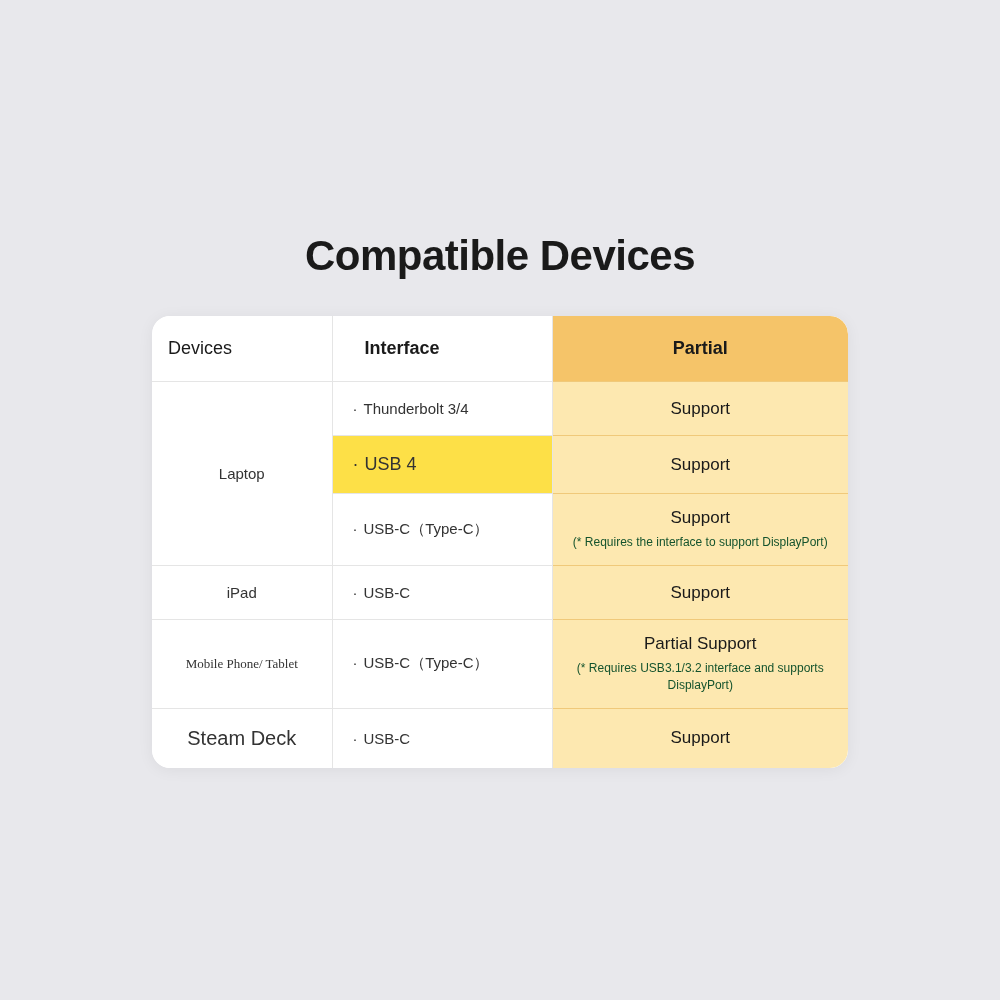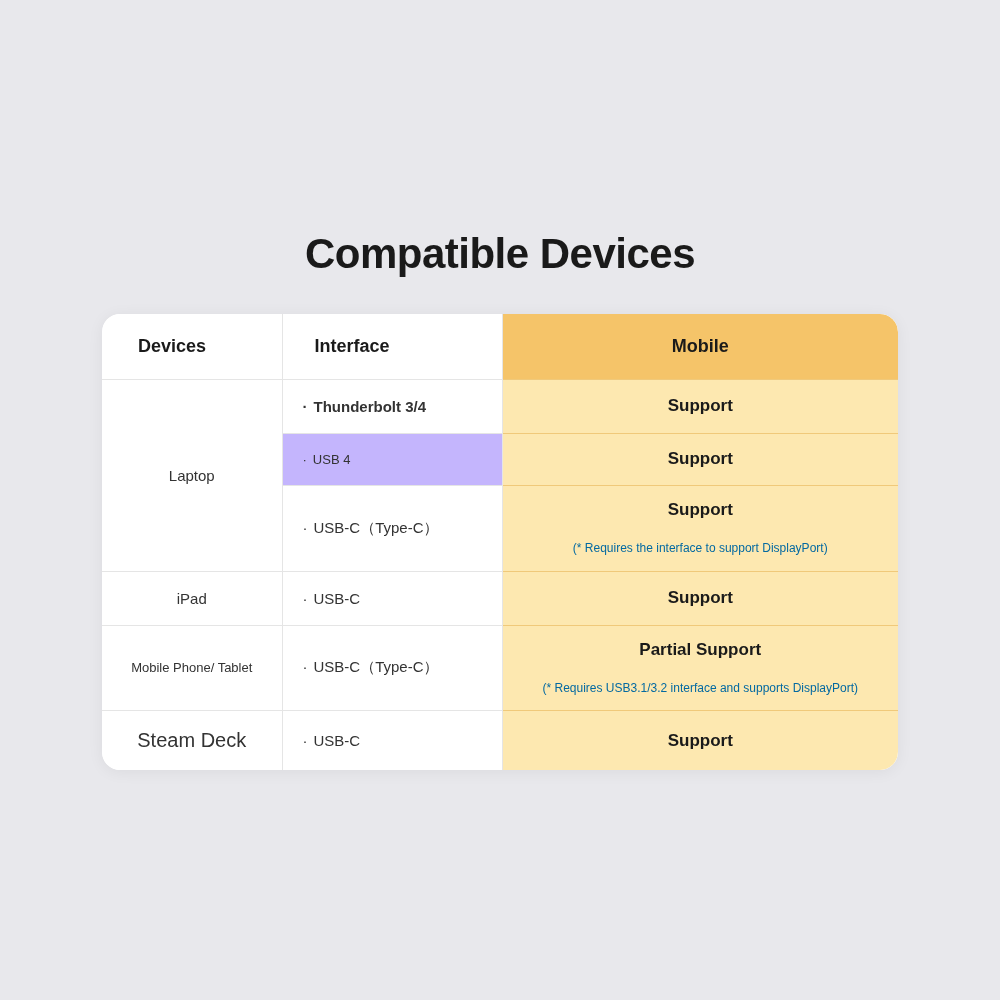--- a/index.html
+++ b/index.html
@@ -6,21 +6,21 @@
     body {
       background-color: #e8e8ec;
       display: flex;
       justify-content: center;
       align-items: center;
       width: 1000px;
       height: 1000px;
       font-family: -apple-system, BlinkMacSystemFont, 'Helvetica Neue', Arial, sans-serif;
     }
     .page-container {
-      width: 796px;
+      width: 696px;
       background: #e8e8ec;
       display: flex;
       flex-direction: column;
       align-items: center;
     }
     .main-title {
       font-size: 42px;
       font-weight: 800;
       color: #1a1a1a;
       margin-bottom: 36px;
@@ -28,72 +28,72 @@
     }
     .table-card {
       background: #ffffff;
       border-radius: 18px;
       overflow: hidden;
       width: 100%;
       box-shadow: 0 2px 16px rgba(0,0,0,0.06);
     }
     .remark-main {
       font-size: 17px;
-      font-weight: 700;
+      font-weight: 400;
       color: #1a1a1a;
     }
     .remark-note {
       font-size: 12px;
-      color: #0369a1;
-      margin-top: 20px;
+      color: #14532d;
+      margin-top: 6px;
       line-height: 1.4;
     }
   </style>
 </head>
 <body>
 
 <div class="page-container">
   <h1 class="main-title">Compatible Devices</h1>
 
   <div class="table-card">
     <table style="width:100%; border-collapse:collapse; table-layout:fixed;">
       <colgroup>
         <col style="width:180px">
         <col style="width:220px">
         <col>
       </colgroup>
       <thead>
         <tr>
-          <th style="padding:22px 36px; font-size:18px; font-weight:700; color:#1a1a1a; border-bottom:1px solid #e5e5e5; border-right:1px solid #e5e5e5; text-align:left; background:#fff; border-radius:18px 0 0 0;">
+          <th style="padding:22px 16px; font-size:18px; font-weight:400; color:#1a1a1a; border-bottom:1px solid #e5e5e5; border-right:1px solid #e5e5e5; text-align:left; background:#fff; border-radius:18px 0 0 0;">
             <span>Devices</span>
           </th>
           <th style="padding:22px 32px; font-size:18px; font-weight:700; color:#1a1a1a; border-bottom:1px solid #e5e5e5; border-right:1px solid #e5e5e5; text-align:left; background:#fff;">
             <span>Interface</span>
           </th>
           <th style="padding:22px 20px; font-size:18px; font-weight:700; color:#1a1a1a; border-bottom:1px solid #f0c97a; text-align:center; background:#f5c469; border-radius:0 18px 0 0;">
-            <span>Mobile</span>
+            <span>Partial</span>
           </th>
         </tr>
       </thead>
       <tbody>
 
         <tr>
           <td rowspan="3" style="padding:18px 32px; border-right:1px solid #e5e5e5; border-bottom:1px solid #e5e5e5; text-align:center; font-size:15px; color:#333; vertical-align:middle; background:#fff;">
             <span>Laptop</span>
           </td>
-          <td style="padding:18px 20px; border-right:1px solid #e5e5e5; border-bottom:1px solid #e5e5e5; font-size:15px; color:#333; background:#fff; vertical-align:middle;font-weight:bold;">
+          <td style="padding:18px 20px; border-right:1px solid #e5e5e5; border-bottom:1px solid #e5e5e5; font-size:15px; color:#333; background:#fff; vertical-align:middle;">
             <span style="margin-right:6px;">·</span><span>Thunderbolt 3/4</span>
           </td>
           <td style="padding:14px 16px; border-bottom:1px solid #f0c97a; text-align:center; background:#fde8b0; vertical-align:middle;">
             <div class="remark-main">Support</div>
           </td>
         </tr>
 
         <tr>
-          <td style="padding:18px 20px; border-right:1px solid #e5e5e5; border-bottom:1px solid #e5e5e5; font-size:13px; color:#333; background:#c4b5fd; vertical-align:middle;">
+          <td style="padding:18px 20px; border-right:1px solid #e5e5e5; border-bottom:1px solid #e5e5e5; font-size:18px; color:#333; background:#fde047; vertical-align:middle;">
             <span style="margin-right:6px;">·</span><span>USB 4</span>
           </td>
           <td style="padding:14px 16px; border-bottom:1px solid #f0c97a; text-align:center; background:#fde8b0; vertical-align:middle;">
             <div class="remark-main">Support</div>
           </td>
         </tr>
 
         <tr>
           <td style="padding:18px 20px; border-right:1px solid #e5e5e5; border-bottom:1px solid #e5e5e5; font-size:15px; color:#333; background:#fff; vertical-align:middle;">
             <span style="margin-right:6px;">·</span><span>USB-C（Type-C）</span>
@@ -110,21 +110,21 @@
           </td>
           <td style="padding:18px 20px; border-right:1px solid #e5e5e5; border-bottom:1px solid #e5e5e5; font-size:15px; color:#333; background:#fff; vertical-align:middle;">
             <span style="margin-right:6px;">·</span><span>USB-C</span>
           </td>
           <td style="padding:14px 16px; border-bottom:1px solid #f0c97a; text-align:center; background:#fde8b0; vertical-align:middle;">
             <div class="remark-main">Support</div>
           </td>
         </tr>
 
         <tr>
-          <td style="padding:18px 20px; border-right:1px solid #e5e5e5; border-bottom:1px solid #e5e5e5; text-align:center; font-size:13px; color:#333; background:#fff; vertical-align:middle; line-height:1.4;">
+          <td style="padding:18px 20px; border-right:1px solid #e5e5e5; border-bottom:1px solid #e5e5e5; text-align:center; font-size:13px; color:#333; background:#fff; vertical-align:middle; line-height:1.4;font-family:Liberation Serif, serif;">
             <span>Mobile Phone/ Tablet</span>
           </td>
           <td style="padding:18px 20px; border-right:1px solid #e5e5e5; border-bottom:1px solid #e5e5e5; font-size:15px; color:#333; background:#fff; vertical-align:middle;">
             <span style="margin-right:6px;">·</span><span>USB-C（Type-C）</span>
           </td>
           <td style="padding:14px 16px; border-bottom:1px solid #f0c97a; text-align:center; background:#fde8b0; vertical-align:middle;">
             <div class="remark-main">Partial Support</div>
             <div class="remark-note">(* Requires USB3.1/3.2 interface and supports DisplayPort)</div>
           </td>
         </tr>

